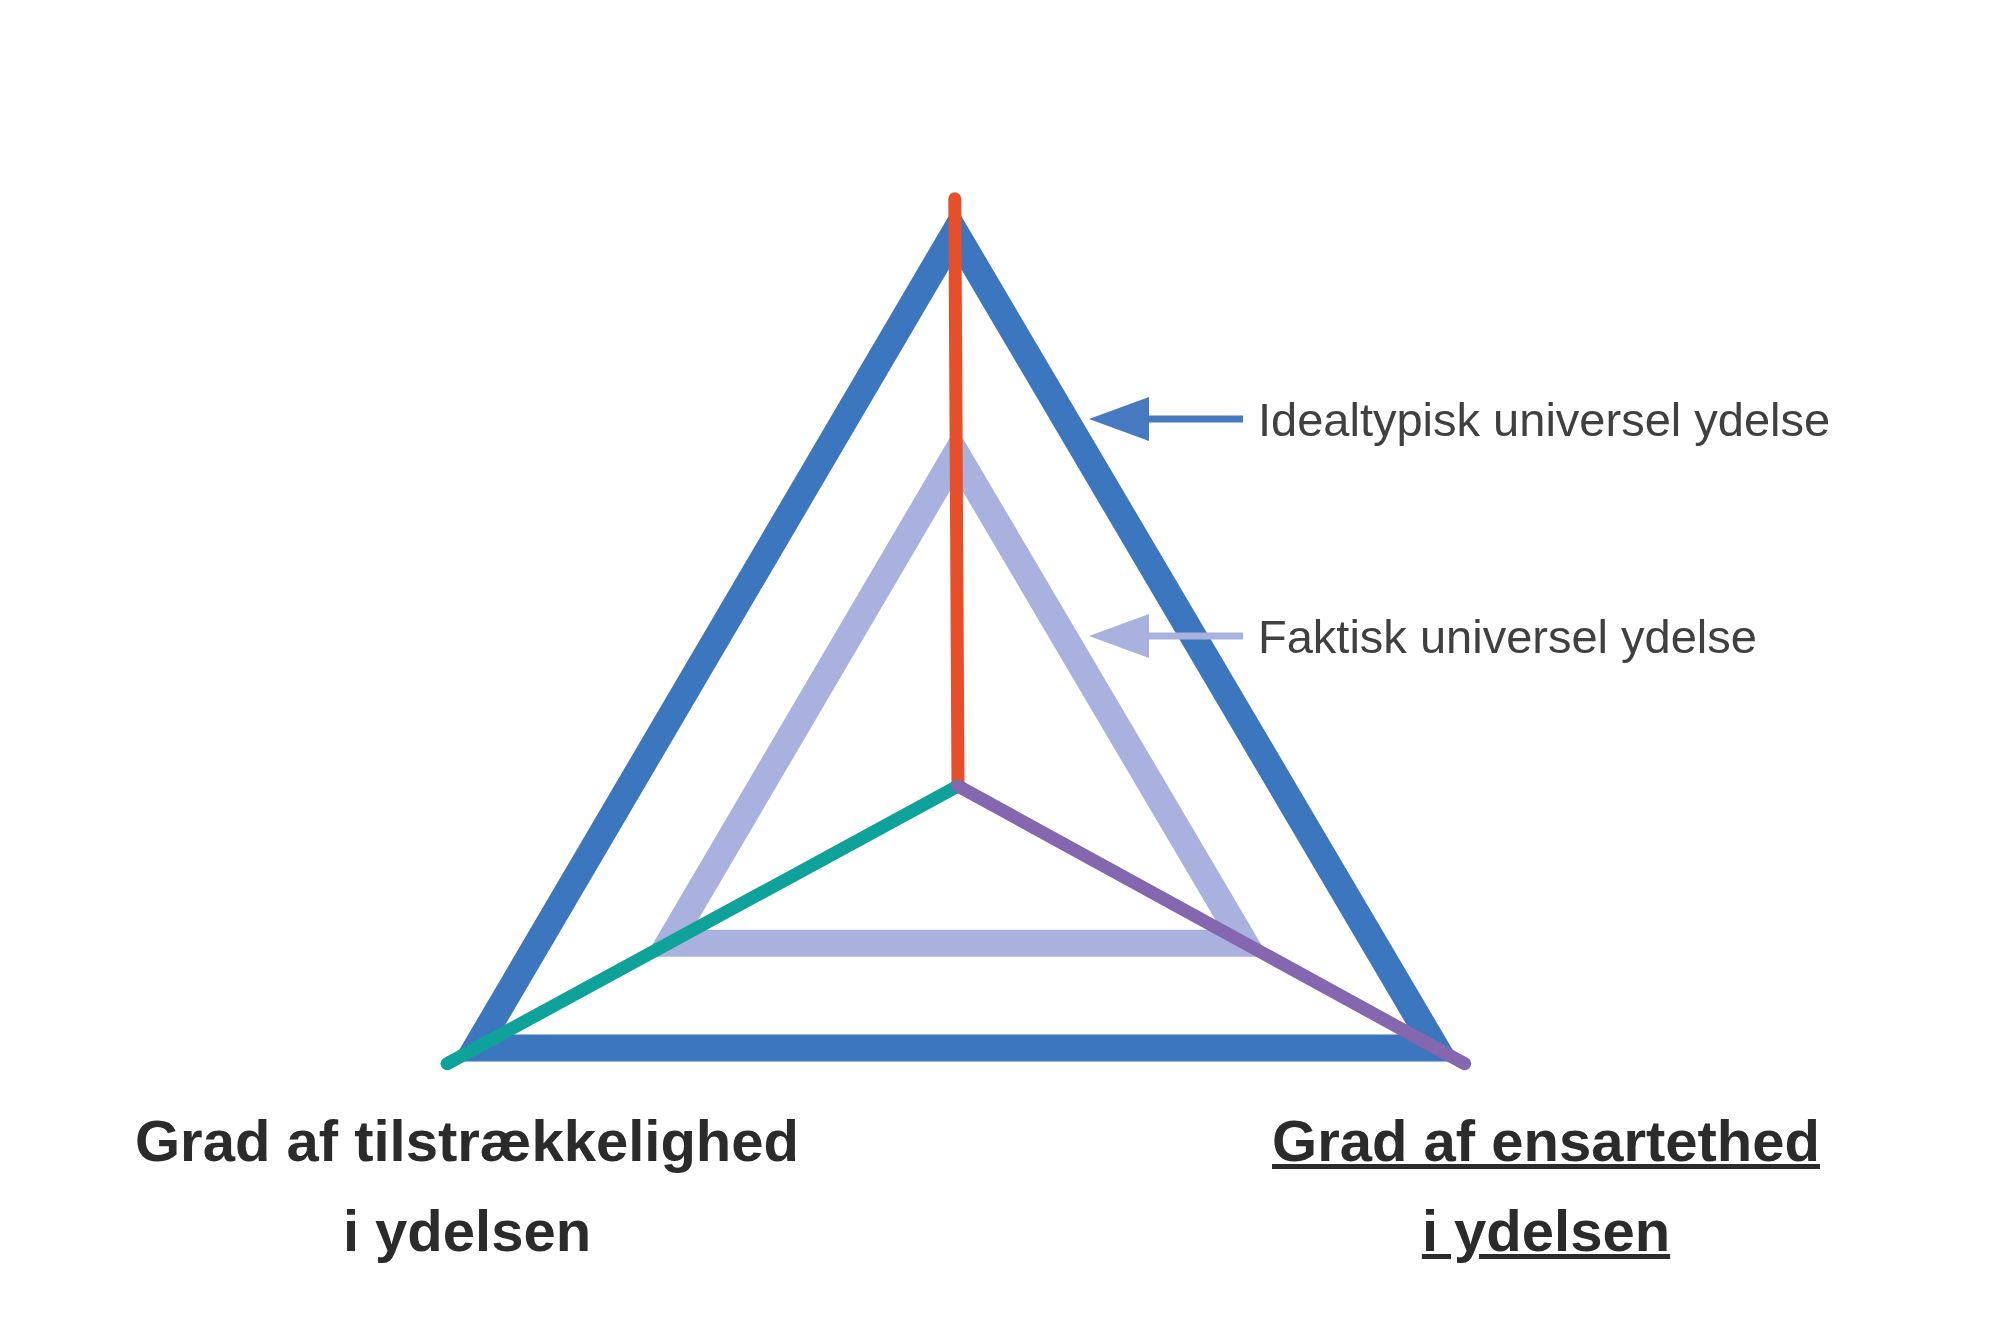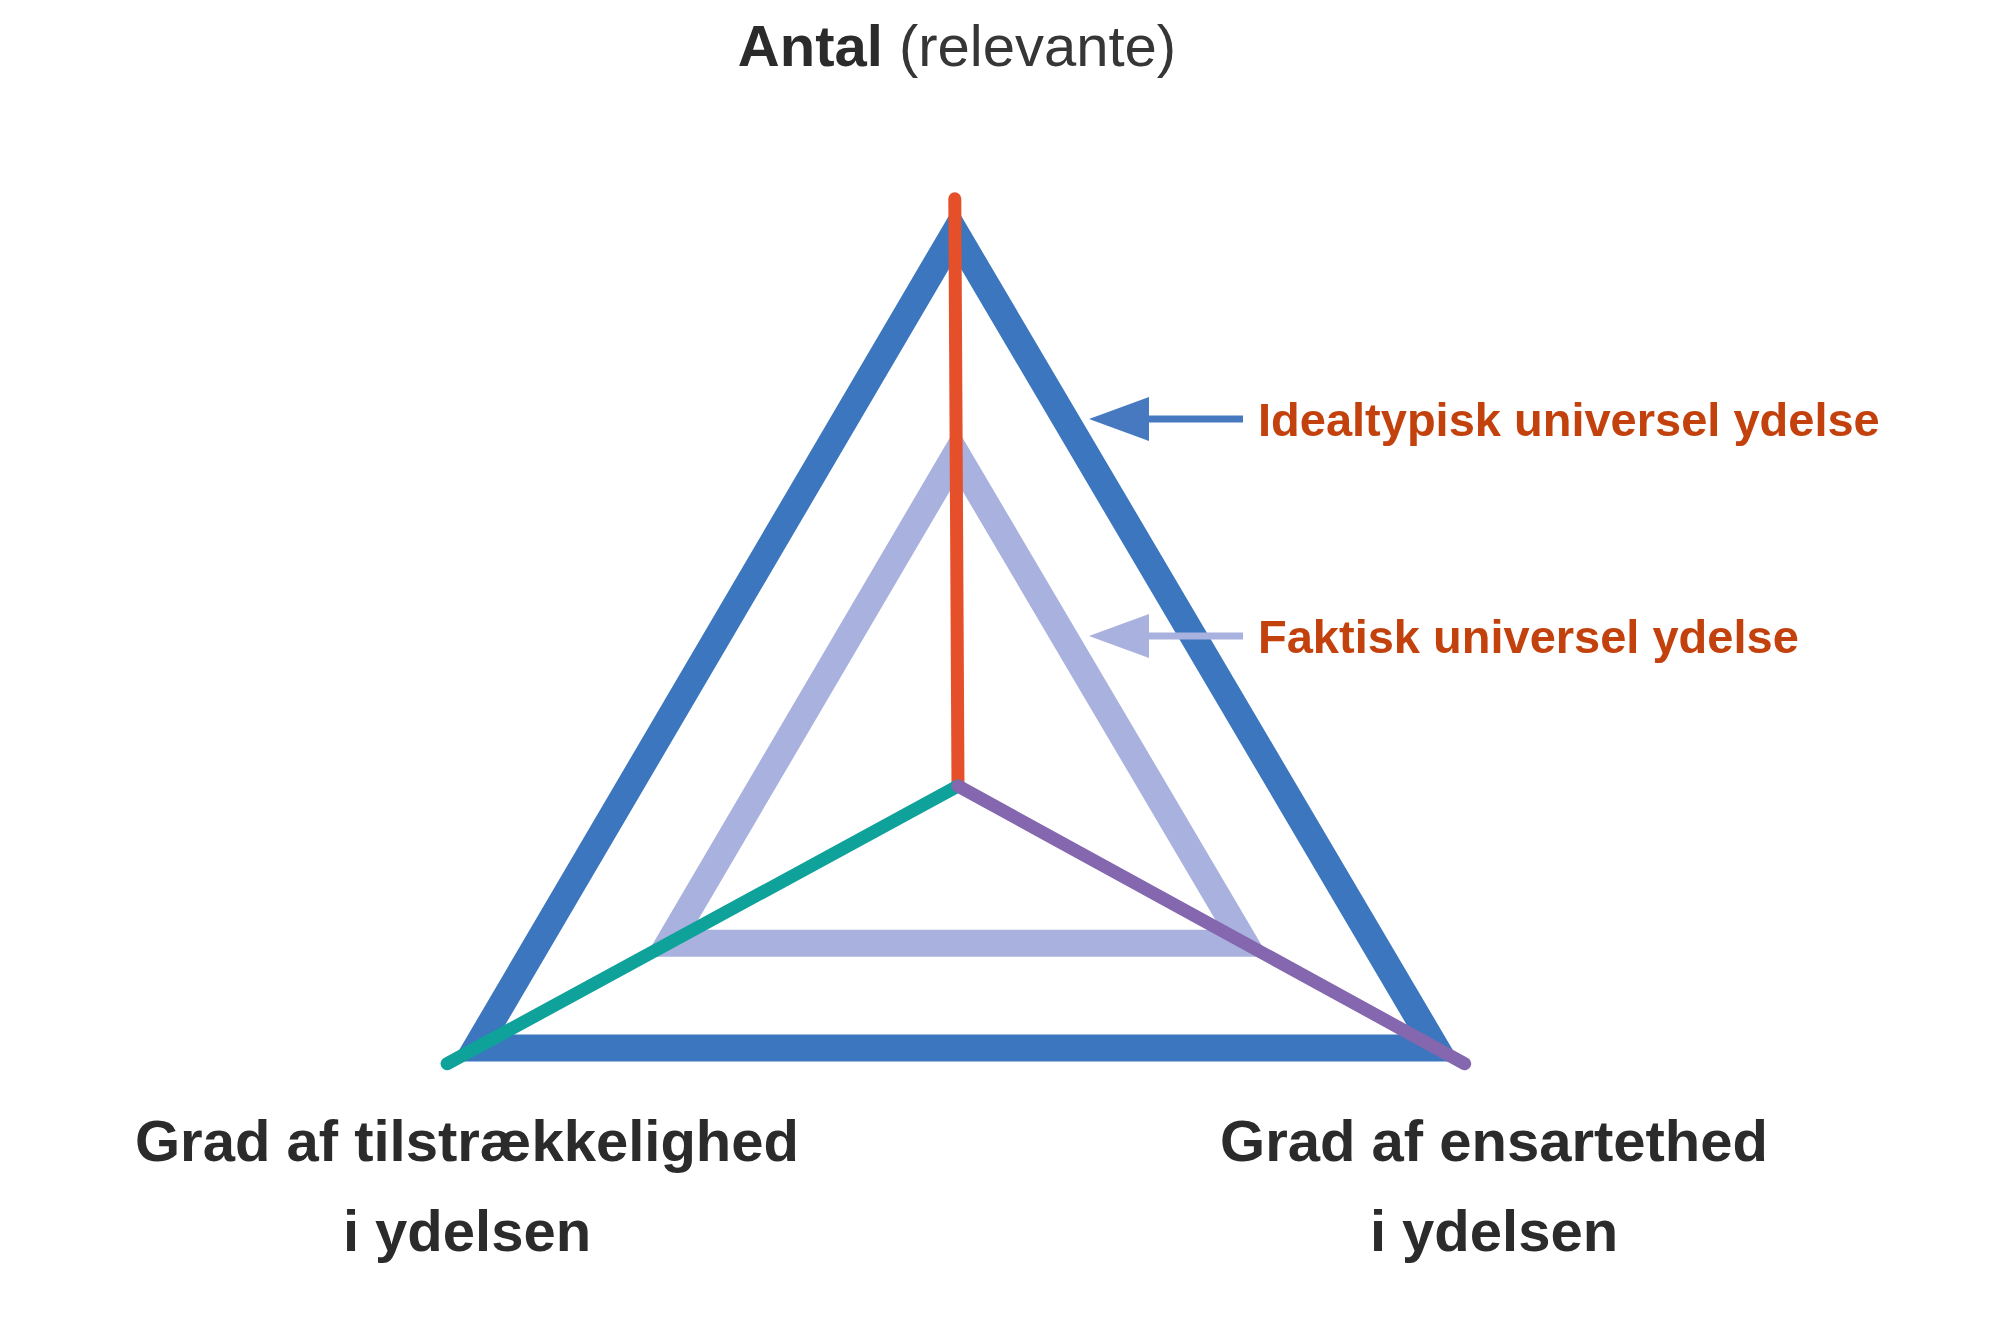--- a/index.html
+++ b/index.html
@@ -39,30 +39,31 @@
     left: 957px;
     top: 8px;
     line-height: 1.32;
   }
   #bottom-left-axis-label {
     left: 437px;
     top: 1096px;
     margin-left: 30px;
   }
   #bottom-right-axis-label {
-    left: 1494px;
+    left: 1546px;
     top: 1096px;
+    text-decoration: underline;
   }
   .legend-label {
     position: absolute;
     left: 1258px;
     transform: translateY(-50%);
-    color: #c2410c;
+    color: #404040;
     font-size: 47px;
-    font-weight: bold;
+    font-weight: normal;
     white-space: nowrap;
   }
   #legend-label-ideal   { top: 419px; }
   #legend-label-faktisk { top: 636px; }
 </style>
 </head>
 <body>
 
 <svg id="chart-svg" viewBox="0 0 2000 1327" xmlns="http://www.w3.org/2000/svg">
     <polygon points="955.0,232.0 476.0,1048.0 1436.0,1048.0" fill="none" stroke="#3B76BE" stroke-width="27" stroke-linejoin="miter" stroke-miterlimit="8"></polygon>
@@ -70,21 +71,20 @@
     <line x1="958" y1="786" x2="954.8" y2="198.8" stroke="#E5502A" stroke-width="13" stroke-linecap="round"></line>
     <line x1="958" y1="786" x2="447.1" y2="1063.7" stroke="#0FA29A" stroke-width="13" stroke-linecap="round"></line>
     <line x1="958" y1="786" x2="1464.7" y2="1063.7" stroke="#8467AF" stroke-width="13" stroke-linecap="round"></line>
     <line x1="1140" y1="419" x2="1243" y2="419" stroke="#4679C0" stroke-width="7"></line>
     <polygon points="1089,419 1149,397 1149,441" fill="#4679C0"></polygon>
     <line x1="1140" y1="636" x2="1243" y2="636" stroke="#A9B2DE" stroke-width="7"></line>
     <polygon points="1089,636 1149,614 1149,658" fill="#A9B2DE"></polygon>
   </svg>
 
 <div class="axis-label" id="top-axis-label">
-  <div><span>Antal</span><span class="regular"> (relevante)</span></div>
 </div>
 
 <div class="axis-label" id="bottom-left-axis-label">
   <div>Grad af tilstrækkelighed</div>
   <div>i ydelsen</div>
 </div>
 
 <div class="axis-label" id="bottom-right-axis-label">
   <div>Grad af ensartethed</div>
   <div>i ydelsen</div>

